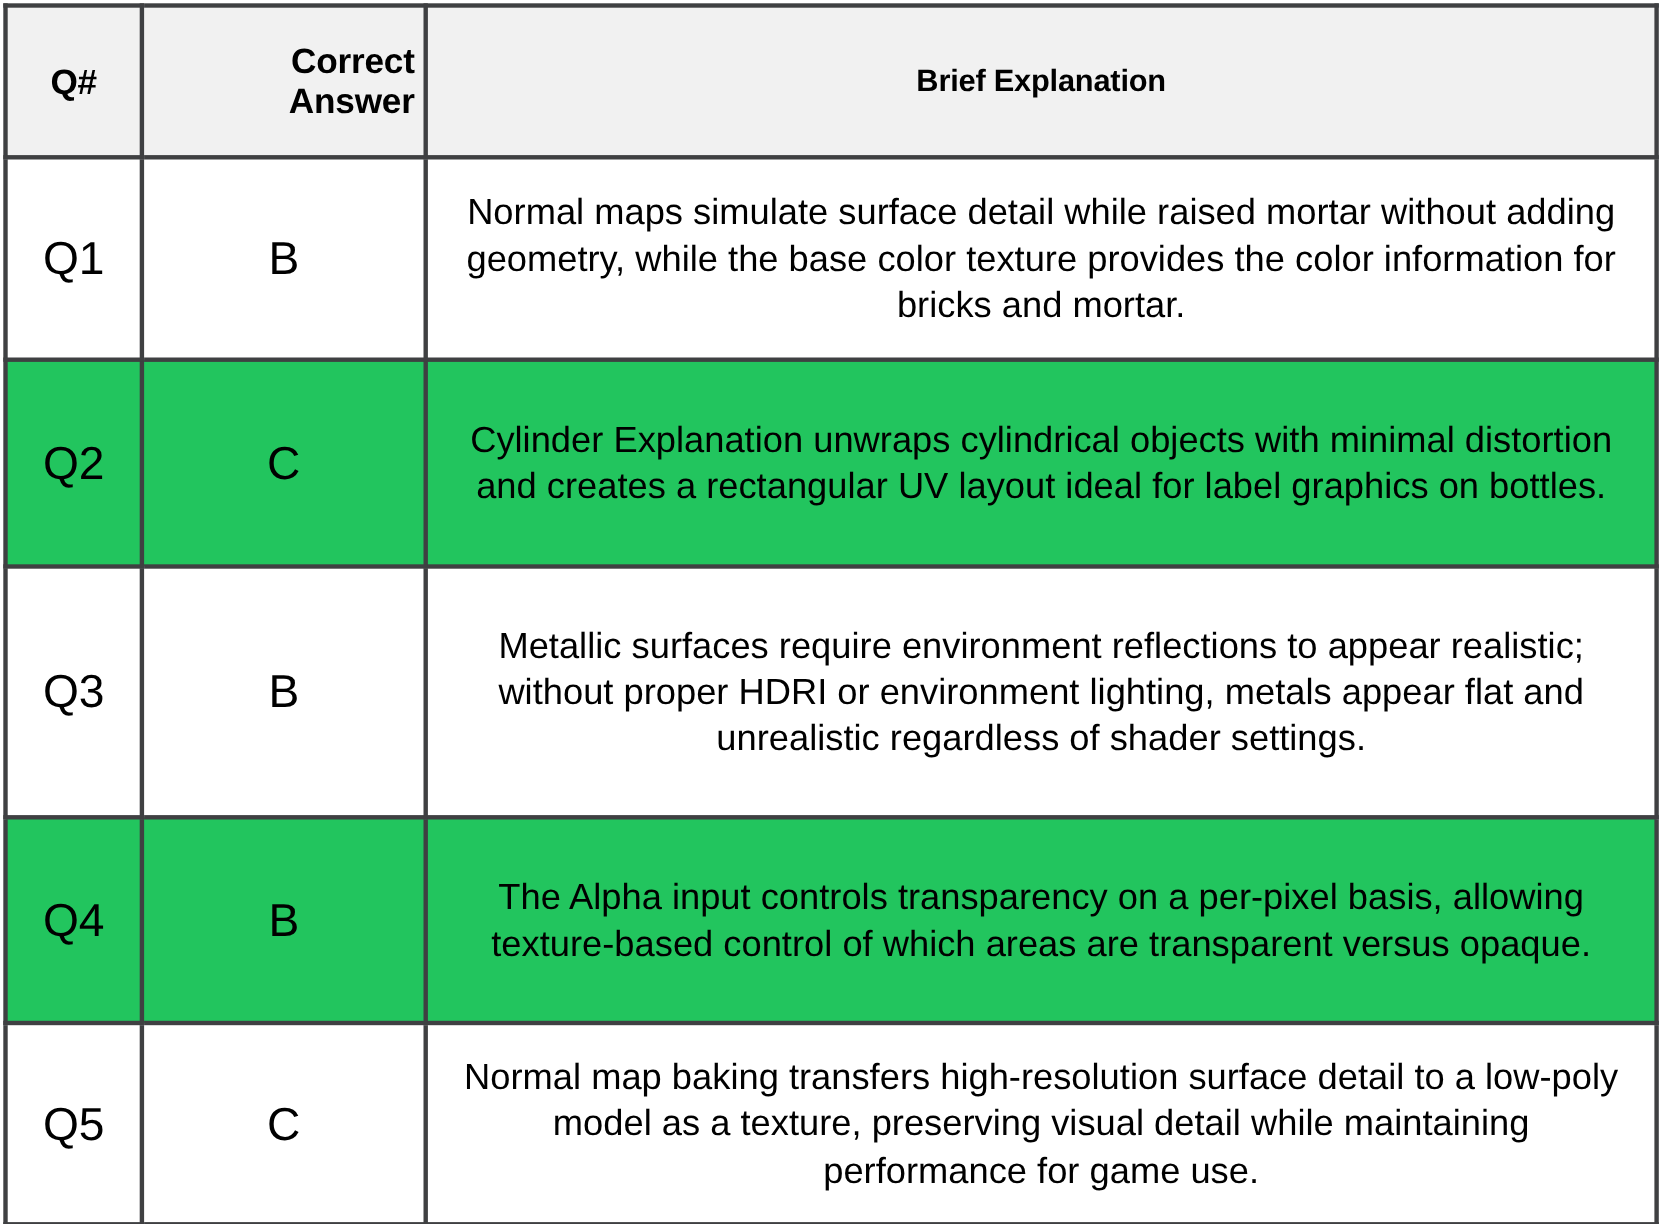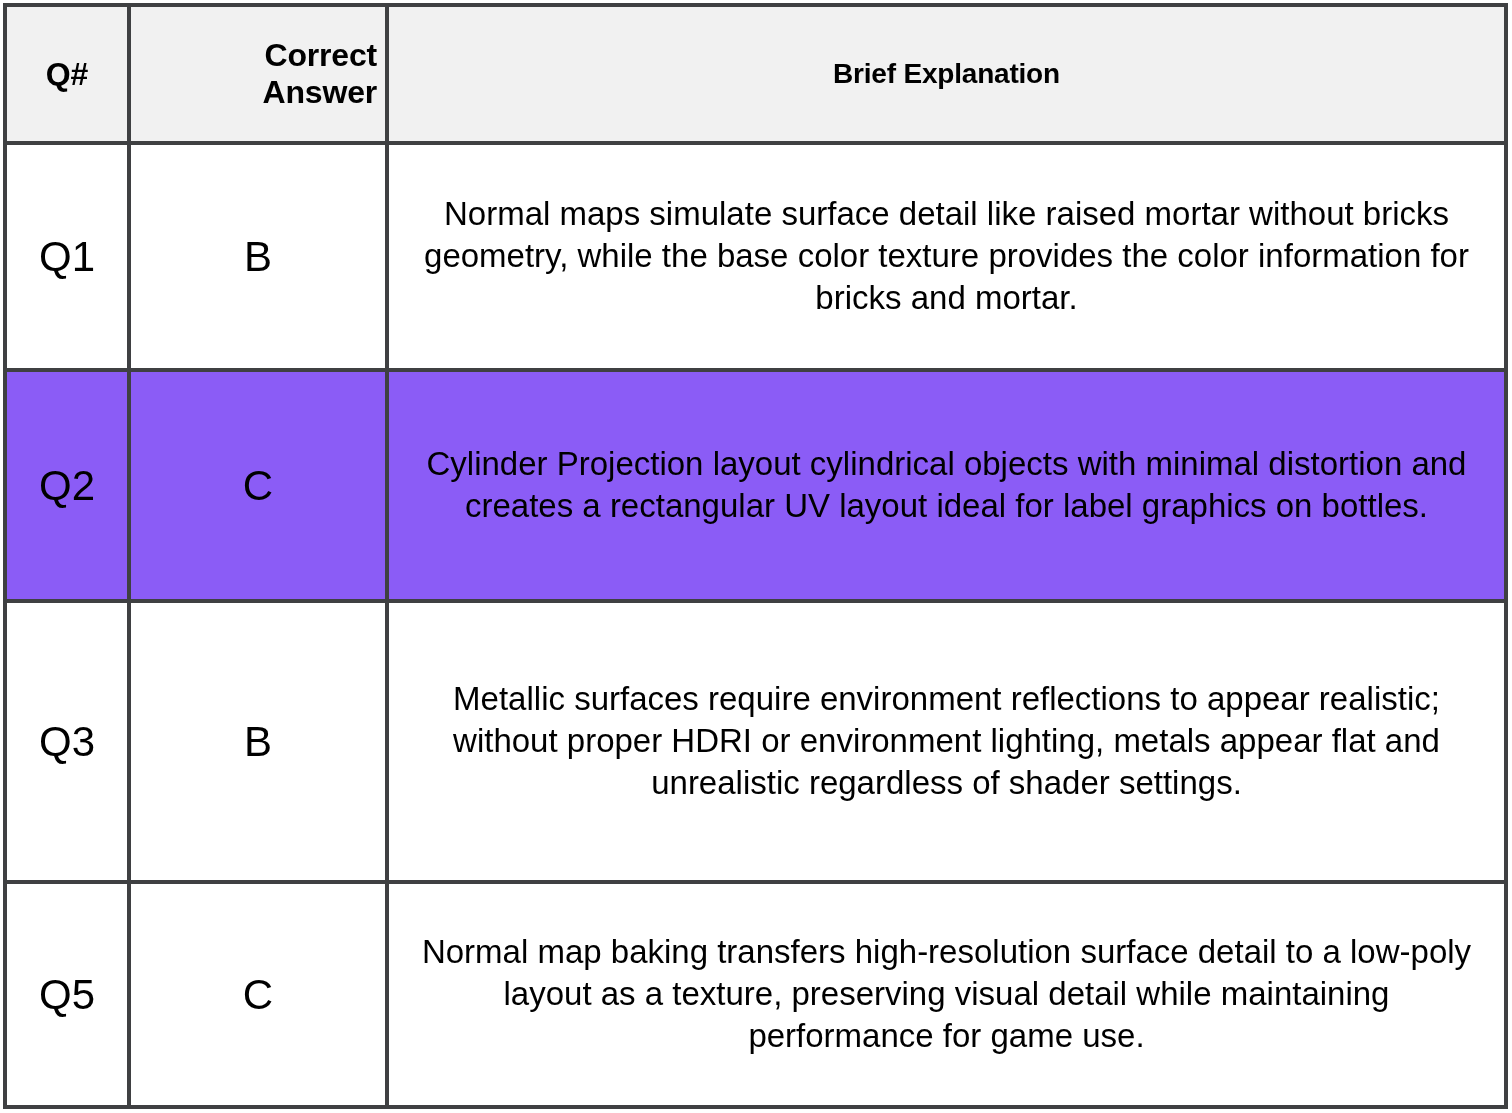--- a/index.html
+++ b/index.html
@@ -53,21 +53,21 @@
     font-weight: bold;
     font-size: 33px;
     line-height: 1.15;
     letter-spacing: -0.2px;
   }
   thead th.th-qnum { font-size: 32px; }
   thead th.th-answer { font-size: 32px; text-align: right; }
   thead th.th-expl { font-size: 28px; }
 
   tbody tr { background: #ffffff; }
-  tbody tr.striped { background: #8b5cf6; }
+  tbody tr.striped { background: #22c55e; }
 
   tbody td {
     font-size: 32px;
     line-height: 1.22;
   }
   tbody td.cell-qnum,
   tbody td.cell-answer {
     font-size: 42px;
     white-space: nowrap;
   }
@@ -101,38 +101,43 @@
         <th class="th-answer"><span>Correct</span><br><span>Answer</span></th>
         <th class="th-expl">Brief Explanation</th>
       </tr>
     </thead>
 
     <tbody>
 
       <tr class="row-q1">
         <td class="cell-qnum">Q1</td>
         <td class="cell-answer">B</td>
-        <td class="cell-expl">Normal maps simulate surface detail like raised mortar without bricks geometry, while the base color texture provides the color information for bricks and mortar.</td>
+        <td class="cell-expl">Normal maps simulate surface detail while raised mortar without adding geometry, while the base color texture provides the color information for bricks and mortar.</td>
       </tr>
 
       <tr class="row-q2 striped">
         <td class="cell-qnum">Q2</td>
         <td class="cell-answer">C</td>
-        <td class="cell-expl">Cylinder Projection layout cylindrical objects with minimal distortion and creates a rectangular UV layout ideal for label graphics on bottles.</td>
+        <td class="cell-expl">Cylinder Explanation unwraps cylindrical objects with minimal distortion and creates a rectangular UV layout ideal for label graphics on bottles.</td>
       </tr>
 
       <tr class="row-q3">
         <td class="cell-qnum">Q3</td>
         <td class="cell-answer">B</td>
         <td class="cell-expl">Metallic surfaces require environment reflections to appear realistic; without proper HDRI or environment lighting, metals appear flat and unrealistic regardless of shader settings.</td>
       </tr>
 
+      <tr class="row-q4 striped">
+        <td class="cell-qnum">Q4</td>
+        <td class="cell-answer">B</td>
+        <td class="cell-expl">The Alpha input controls transparency on a per-pixel basis, allowing texture-based control of which areas are transparent versus opaque.</td>
+      </tr>
 
       <tr class="row-q5">
         <td class="cell-qnum">Q5</td>
         <td class="cell-answer">C</td>
-        <td class="cell-expl">Normal map baking transfers high-resolution surface detail to a low-poly layout as a texture, preserving visual detail while maintaining performance for game use.</td>
+        <td class="cell-expl">Normal map baking transfers high-resolution surface detail to a low-poly model as a texture, preserving visual detail while maintaining performance for game use.</td>
       </tr>
 
     </tbody>
   </table>
 
 </div>
 
 </body></html>

